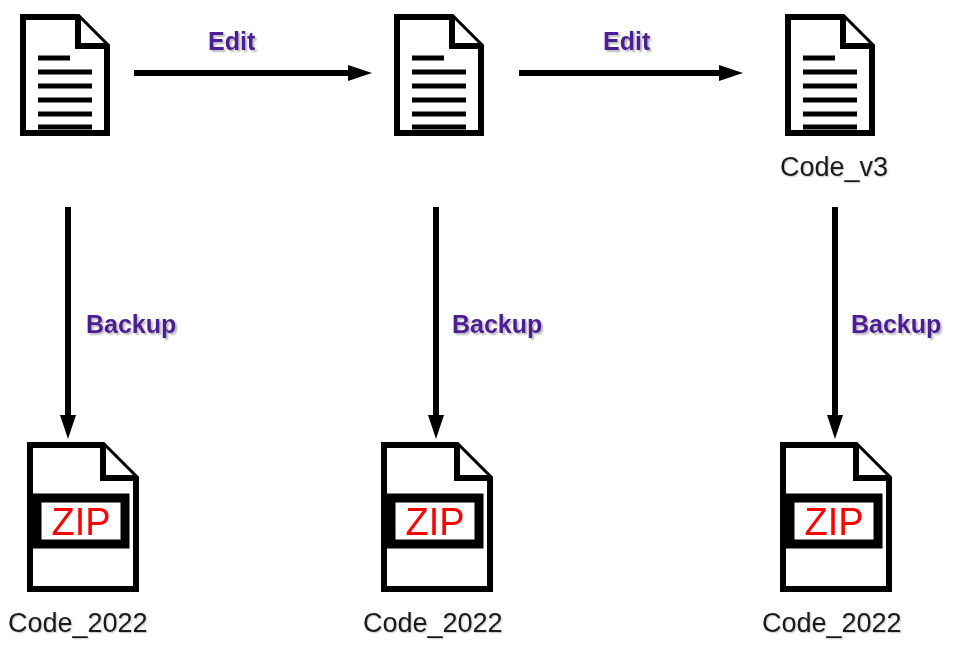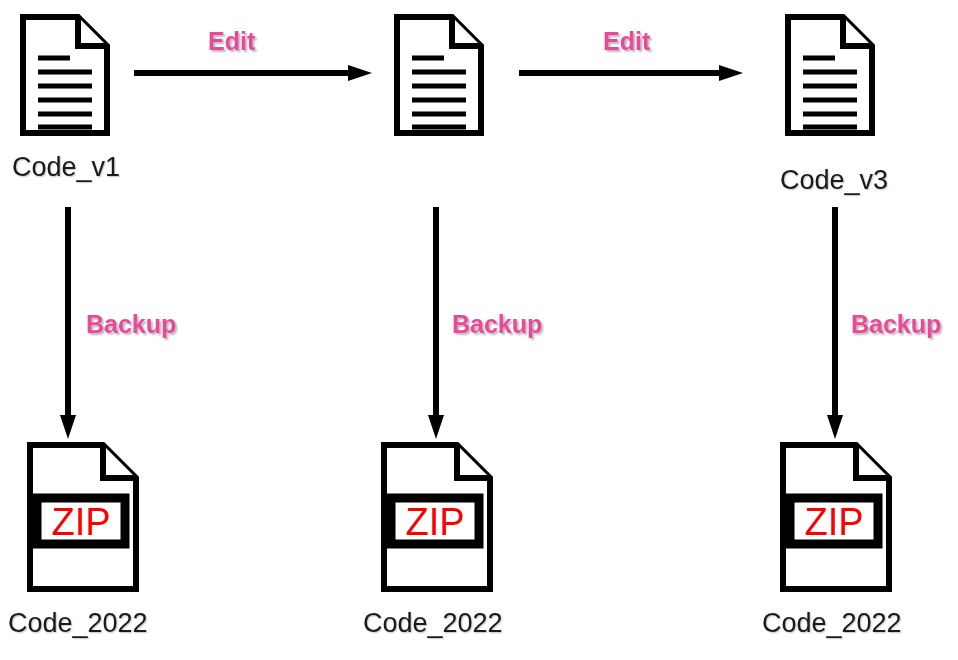--- a/index.html
+++ b/index.html
@@ -33,21 +33,21 @@
     color: #1a1a1a;
     white-space: nowrap;
     letter-spacing: 0px;
     text-shadow: 1px 1px 1.5px rgba(150,150,150,0.55);
   }
   .edge-label {
     position: absolute;
     font-family: "Liberation Sans", sans-serif;
     font-size: 25px;
     font-weight: bold;
-    color: #ec4899;
+    color: #4c1d95;
     white-space: nowrap;
     text-shadow: 2px 2px 2px rgba(170,170,170,0.8);
   }
   .arrow-svg {
     position: absolute;
     display: block;
     overflow: visible;
   }
 </style>
 </head>
@@ -62,21 +62,20 @@
       <g stroke="#000000" stroke-width="5" stroke-linecap="butt">
         <line x1="18" y1="44" x2="50" y2="44"></line>
         <line x1="18" y1="58" x2="72" y2="58"></line>
         <line x1="18" y1="72" x2="72" y2="72"></line>
         <line x1="18" y1="86" x2="72" y2="86"></line>
         <line x1="18" y1="100" x2="72" y2="100"></line>
         <line x1="18" y1="113" x2="72" y2="113"></line>
       </g>
     </svg>
   </div>
-  <div class="caption" style="left:12px; top:152px;">Code_v1</div>
 
   <svg class="arrow-svg" style="left:60px; top:205px;" width="16" height="236" viewBox="0 0 16 236">
     <line x1="8" y1="2" x2="8" y2="215" stroke="#000000" stroke-width="6"></line>
     <polygon points="8,234 0,210 16,210" fill="#000000"></polygon>
   </svg>
   <div class="edge-label" style="left:86px; top:310px;">Backup</div>
 
   <div class="node" style="left:0px; top:0px;">
     <svg class="zip-icon" style="left:27px; top:442px;" width="112" height="150" viewBox="0 0 112 150">
       <path d="M3 3 H76 L109 36 V147 H3 Z" fill="#ffffff" stroke="#000000" stroke-width="6" stroke-linejoin="miter"></path>
@@ -137,21 +136,21 @@
       <g stroke="#000000" stroke-width="5" stroke-linecap="butt">
         <line x1="18" y1="44" x2="50" y2="44"></line>
         <line x1="18" y1="58" x2="72" y2="58"></line>
         <line x1="18" y1="72" x2="72" y2="72"></line>
         <line x1="18" y1="86" x2="72" y2="86"></line>
         <line x1="18" y1="100" x2="72" y2="100"></line>
         <line x1="18" y1="113" x2="72" y2="113"></line>
       </g>
     </svg>
   </div>
-  <div class="caption" style="left:780px; top:165px;">Code_v3</div>
+  <div class="caption" style="left:780px; top:152px;">Code_v3</div>
 
   <svg class="arrow-svg" style="left:827px; top:205px;" width="16" height="236" viewBox="0 0 16 236">
     <line x1="8" y1="2" x2="8" y2="215" stroke="#000000" stroke-width="6"></line>
     <polygon points="8,234 0,210 16,210" fill="#000000"></polygon>
   </svg>
   <div class="edge-label" style="left:851px; top:310px;">Backup</div>
 
   <div class="node" style="left:0px; top:0px;">
     <svg class="zip-icon" style="left:780px; top:442px;" width="112" height="150" viewBox="0 0 112 150">
       <path d="M3 3 H76 L109 36 V147 H3 Z" fill="#ffffff" stroke="#000000" stroke-width="6" stroke-linejoin="miter"></path>

